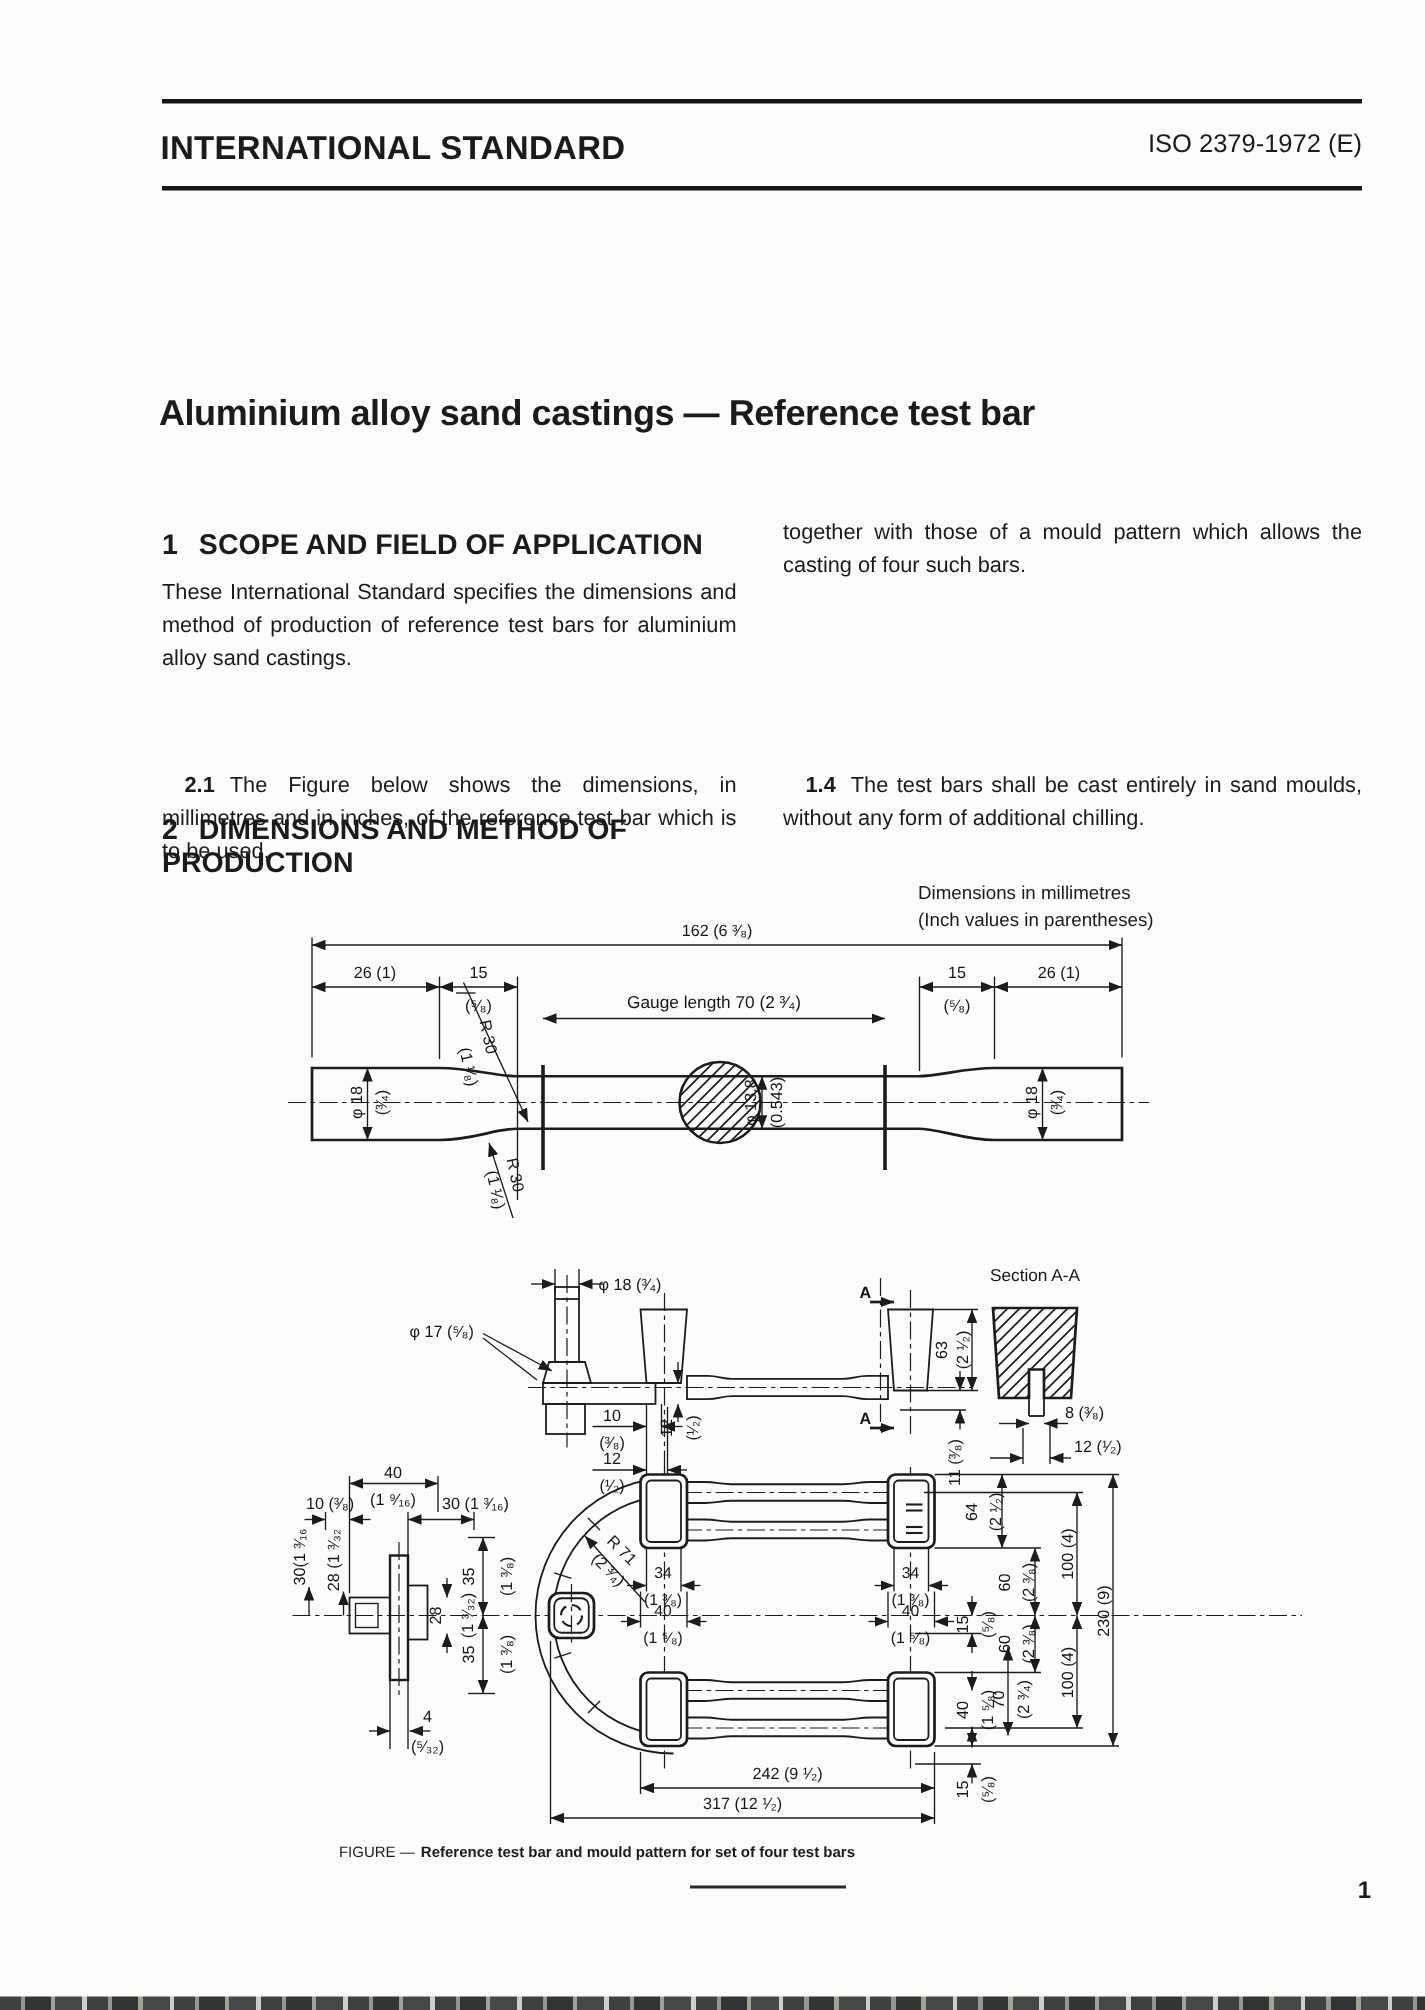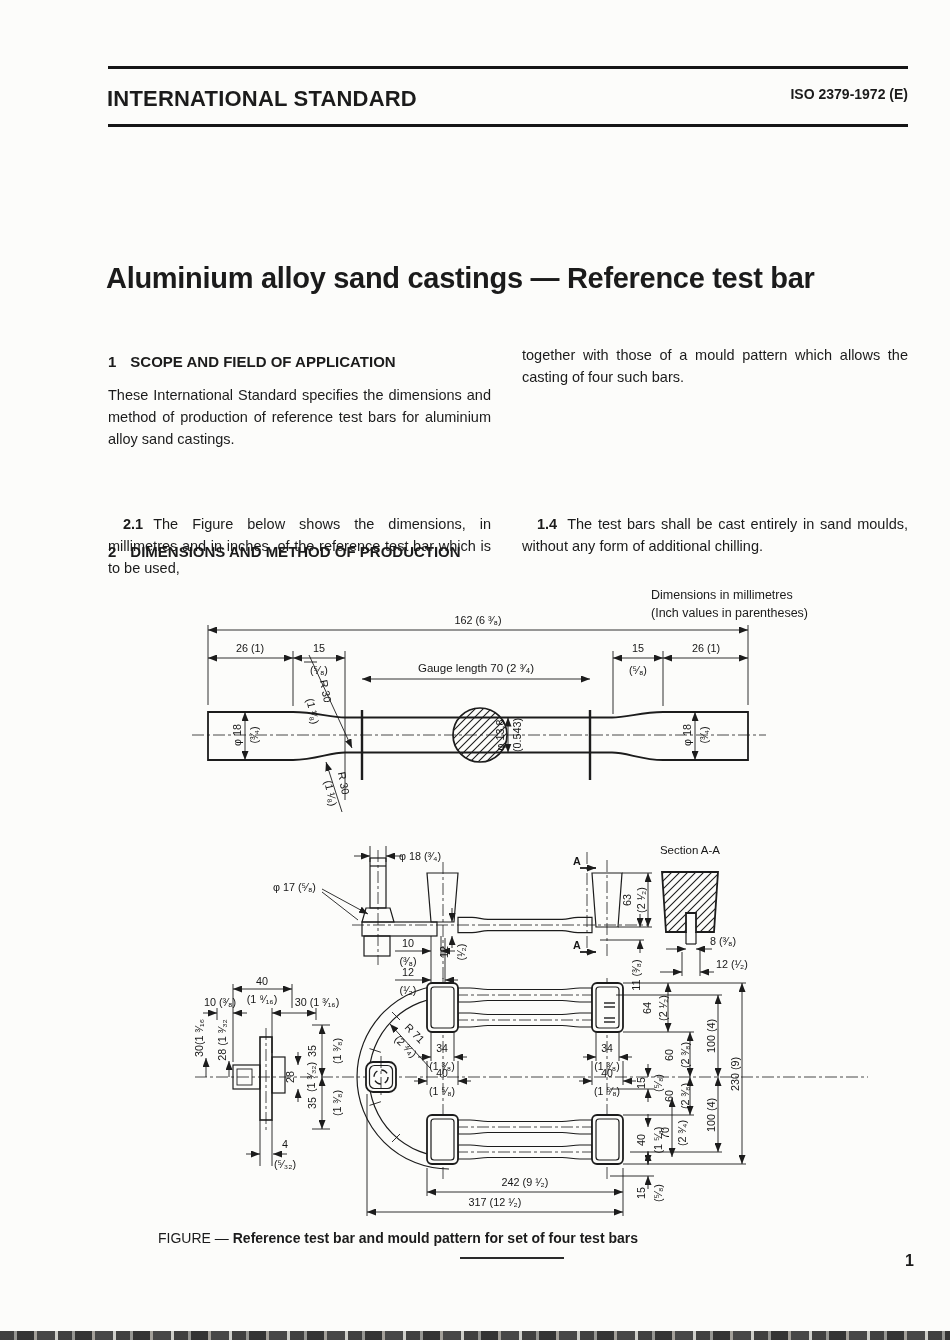--- a/index.html
+++ b/index.html
@@ -1,30 +1,30 @@
 <!DOCTYPE html>
 <html><head>
 <meta charset="utf-8">
 <style>
   html,body{margin:0;padding:0;background:#888;}
   #page{position:relative;width:950px;height:1340px;background:#fcfcfa;overflow:hidden;
         font-family:"Liberation Sans","DejaVu Sans",sans-serif;color:#1b1b1b;}
   .abs{position:absolute;}
   .rule{background:#161616;height:3px;}
   #hdr-left{left:107px;top:86px;font-size:22px;font-weight:bold;letter-spacing:.2px;}
-  #hdr-right{right:42px;top:86px;font-size:14px;font-weight:bold;text-align:right;}
-  #title{left:106px;top:262px;width:760px;font-size:29px;font-weight:bold;letter-spacing:-.3px;}
-  .h2{font-size:15px;font-weight:bold;}
+  #hdr-right{right:42px;top:86px;font-size:17px;font-weight:normal;text-align:right;}
+  #title{left:106px;top:262px;width:760px;font-size:24px;font-weight:bold;letter-spacing:-.3px;}
+  .h2{font-size:19px;font-weight:bold;}
   .h2 .num{margin-right:14px;}
   .body{font-size:14.5px;line-height:22px;text-align:justify;margin:0;}
   .pnum{font-weight:bold;margin-right:10px;margin-left:15px;}
   .colL{left:108px;width:383px;}
   .colR{left:522px;width:386px;}
-  #fig-note{left:612px;top:586px;font-size:12.5px;line-height:18px;margin-left:39px;}
-  #caption{left:0;top:1230px;width:796px;text-align:center;font-size:14px;}
+  #fig-note{left:612px;top:586px;font-size:12.5px;line-height:18px;}
+  #caption{left:0;top:1230px;width:796px;text-align:center;font-size:10px;}
   #caption b{margin-left:4px;}
   #cap-line{left:460px;top:1257px;width:104px;height:2px;background:#2a2a2a;}
   #pageno{left:880px;top:1252px;width:34px;font-size:16px;font-weight:bold;text-align:right;}
   #scan-noise{left:0;top:1331px;width:950px;height:9px;opacity:.9;
     background:repeating-linear-gradient(90deg,#2b2b2b 0 14px,#8a8a86 14px 17px,#1e1e1e 17px 34px,#99958e 34px 37px,#333 37px 55px,#c9c9c4 55px 58px);}
   svg{position:absolute;left:0;top:0;}
   svg text{font-family:"Liberation Sans","DejaVu Sans",sans-serif;font-size:10.8px;fill:#161616;text-anchor:middle;}
   svg text.ts{text-anchor:start;}
   svg text.big{font-size:11.5px;}
   .ol{fill:none;stroke:#1c1c1c;stroke-width:1.8;}

